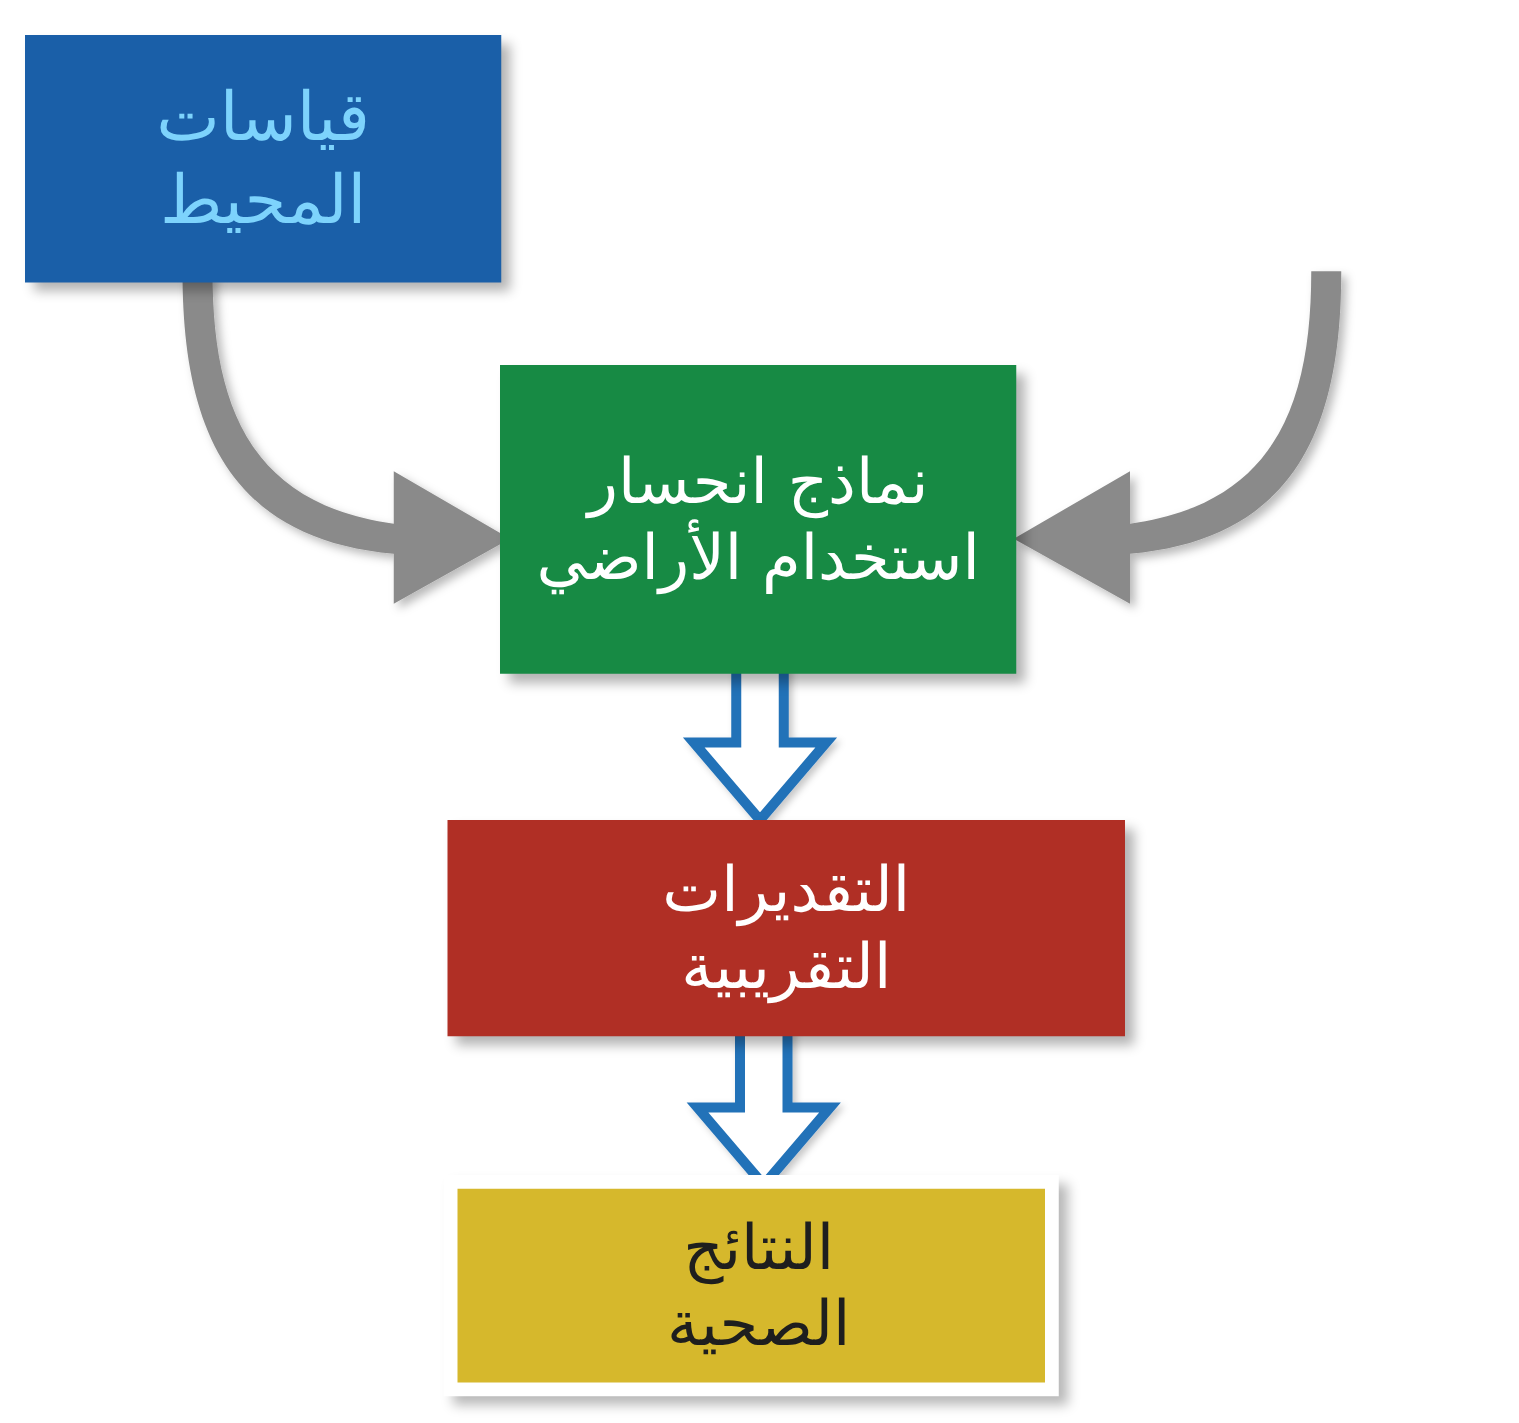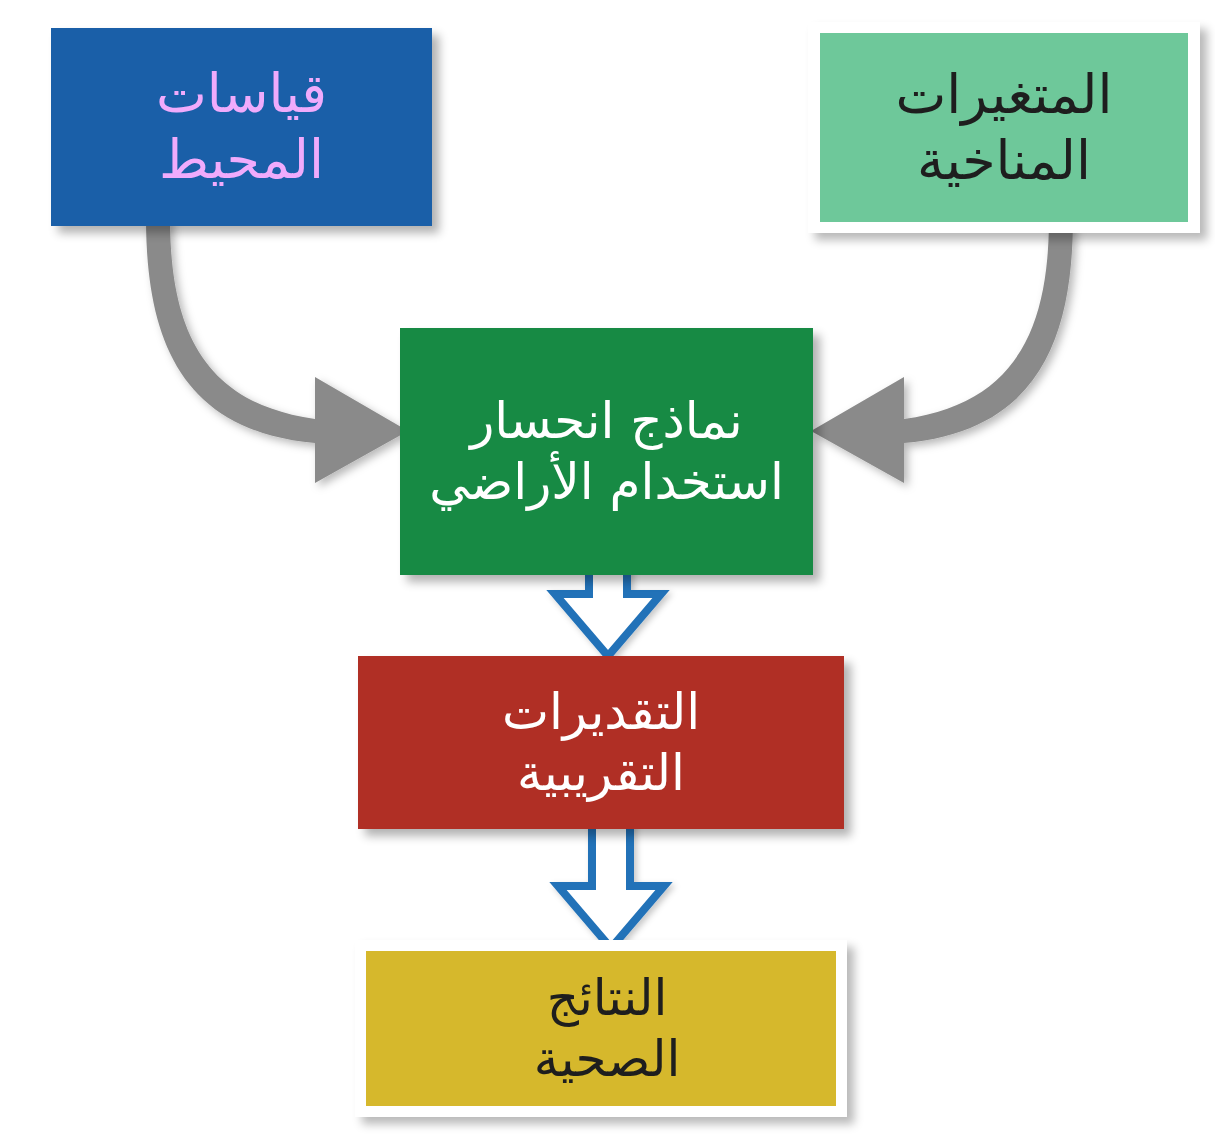--- a/index.html
+++ b/index.html
@@ -38,24 +38,23 @@
     white-space: pre-line;
   }
 
   
   #node-environmental {
     left: 20px;
     top: 28px;
     width: 381px;
     height: 198px;
     background: #1a5fa8;
-    color: #f0abfc;
+    color: #7dd3fc;
     font-size: 54px;
     box-shadow: 7px 7px 9px rgba(0,0,0,0.30);
-    margin-left: 31px;
   }
 
   
   #node-climate {
     left: 808px;
     top: 22px;
     width: 392px;
     height: 211px;
     background: #ffffff;
     padding: 11px 12px 11px 12px;
@@ -76,33 +75,33 @@
   
   #node-lur {
     left: 400px;
     top: 292px;
     width: 413px;
     height: 247px;
     background: #178a44;
     color: #ffffff;
     font-size: 50px;
     box-shadow: 7px 7px 9px rgba(0,0,0,0.30);
-    margin-top: 36px;
   }
 
   
   #node-estimates {
     left: 358px;
     top: 656px;
-    width: 486px;
+    width: 542px;
     height: 173px;
     background: #b02f25;
     color: #ffffff;
     font-size: 50px;
     box-shadow: 7px 7px 9px rgba(0,0,0,0.30);
+    font-family: Liberation Serif, serif;
   }
 
   
   #node-health {
     left: 355px;
     top: 940px;
     width: 492px;
     height: 177px;
     background: #ffffff;
     padding: 11px 11px 11px 11px;
@@ -217,26 +216,20 @@
                  Z" fill="#ffffff" stroke="#2272b8" stroke-width="8" stroke-linejoin="miter"></path>
       </g>
     </svg>
   </div>
 
   <div class="node" id="node-environmental">
     <span class="node-label">قياسات
 المحيط</span>
   </div>
 
-  <div class="node" id="node-climate">
-    <div class="fill">
-      <span class="node-label">المتغيرات
-المناخية</span>
-    </div>
-  </div>
 
   <div class="node" id="node-lur">
     <span class="node-label">نماذج انحسار
 استخدام الأراضي</span>
   </div>
 
   <div class="node" id="node-estimates">
     <span class="node-label">التقديرات
 التقريبية</span>
   </div>

